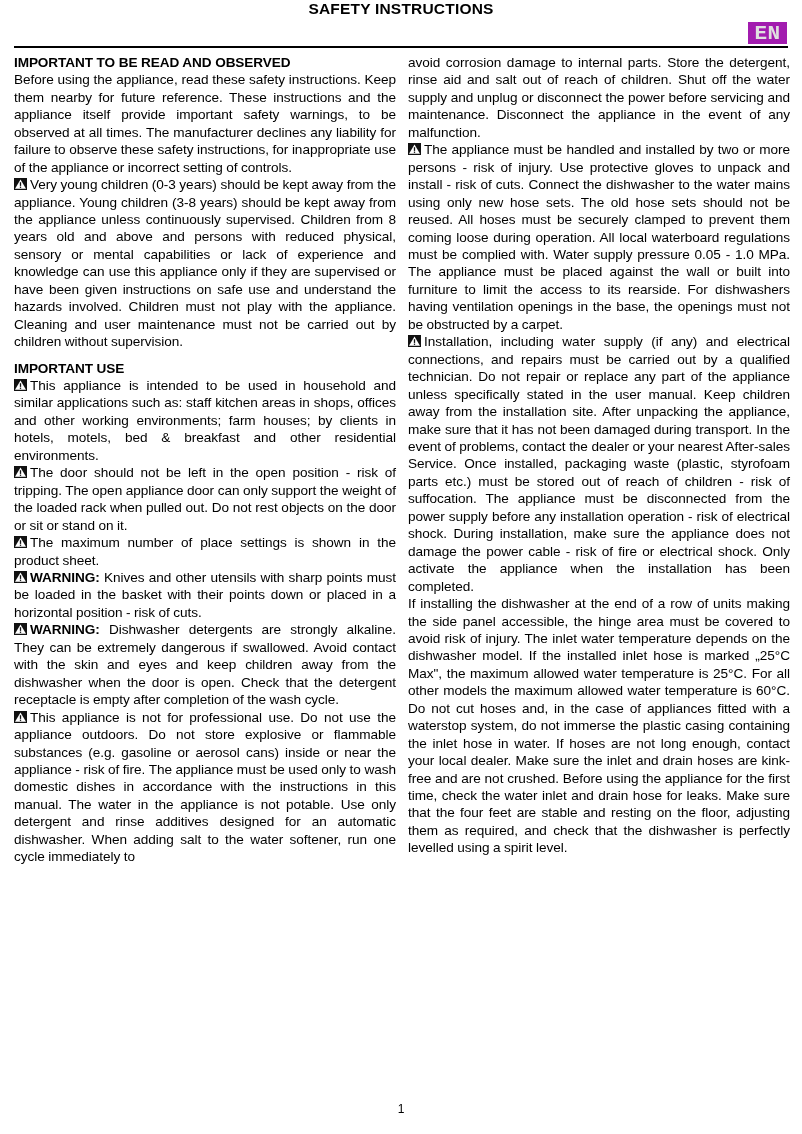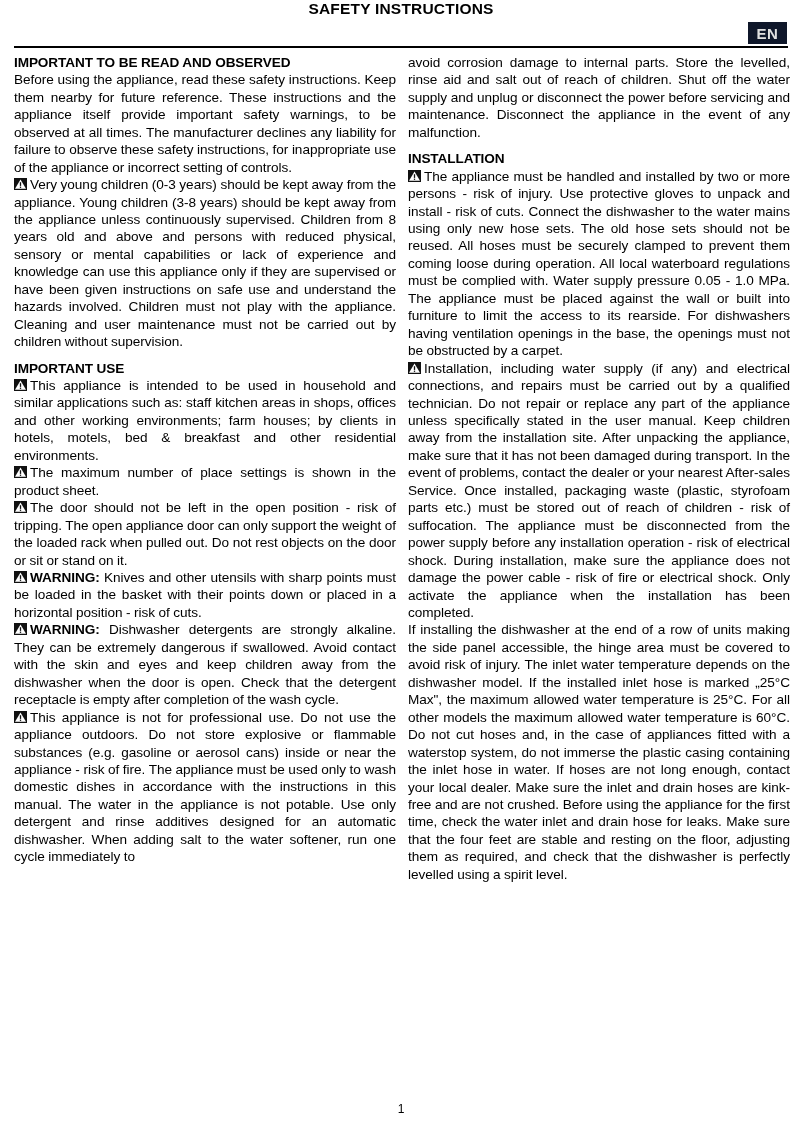--- a/index.html
+++ b/index.html
@@ -36,30 +36,31 @@
     font-weight: bold;
     letter-spacing: 0.2px;
     text-align: center;
   }
   .lang-badge {
     position: absolute;
     right: 14px;
     top: 21px;
     width: 41px;
     height: 24px;
-    background: #0f172a;
+    background: #a21caf;
     color: #e0e0e0;
-    font-size: 15px;
+    font-size: 21px;
     font-weight: bold;
     display: flex;
     align-items: center;
     justify-content: center;
     letter-spacing: 0.5px;
     border: 1px solid #ffffff;
     box-sizing: border-box;
+    font-family: Liberation Mono, monospace;
   }
   .header-rule {
     height: 2px;
     background: #000000;
     margin: 0 14px;
   }
 
   
   .columns {
     display: flex;
@@ -149,57 +150,56 @@
               <polygon points="6.5,1.6 12,10.7 1,10.7" fill="#fff"></polygon>
               <rect x="5.85" y="4.2" width="1.3" height="3.7" fill="#111"></rect>
               <rect x="5.85" y="8.6" width="1.3" height="1.3" fill="#111"></rect>
             </svg></span><span>This appliance is intended to be used in household and similar applications such as: staff kitchen areas in shops, offices and other working environments; farm houses; by clients in hotels, motels, bed &amp; breakfast and other residential environments.</span></p>
 
       <p class="body"><span class="warn-icon"><svg width="13" height="12" viewBox="0 0 13 12">
               <rect x="0" y="0" width="13" height="12" fill="#111"></rect>
               <polygon points="6.5,1.6 12,10.7 1,10.7" fill="#fff"></polygon>
               <rect x="5.85" y="4.2" width="1.3" height="3.7" fill="#111"></rect>
               <rect x="5.85" y="8.6" width="1.3" height="1.3" fill="#111"></rect>
+            </svg></span><span>The door should not be left in the open position - risk of tripping. The open appliance door can only support the weight of the loaded rack when pulled out. Do not rest objects on the door or sit or stand on it.</span></p>
+
+      <p class="body"><span class="warn-icon"><svg width="13" height="12" viewBox="0 0 13 12">
+              <rect x="0" y="0" width="13" height="12" fill="#111"></rect>
+              <polygon points="6.5,1.6 12,10.7 1,10.7" fill="#fff"></polygon>
+              <rect x="5.85" y="4.2" width="1.3" height="3.7" fill="#111"></rect>
+              <rect x="5.85" y="8.6" width="1.3" height="1.3" fill="#111"></rect>
             </svg></span><span>The maximum number of place settings is shown in the product sheet.</span></p>
 
       <p class="body"><span class="warn-icon"><svg width="13" height="12" viewBox="0 0 13 12">
               <rect x="0" y="0" width="13" height="12" fill="#111"></rect>
               <polygon points="6.5,1.6 12,10.7 1,10.7" fill="#fff"></polygon>
               <rect x="5.85" y="4.2" width="1.3" height="3.7" fill="#111"></rect>
               <rect x="5.85" y="8.6" width="1.3" height="1.3" fill="#111"></rect>
-            </svg></span><span>The door should not be left in the open position - risk of tripping. The open appliance door can only support the weight of the loaded rack when pulled out. Do not rest objects on the door or sit or stand on it.</span></p>
-
-      <p class="body"><span class="warn-icon"><svg width="13" height="12" viewBox="0 0 13 12">
-              <rect x="0" y="0" width="13" height="12" fill="#111"></rect>
-              <polygon points="6.5,1.6 12,10.7 1,10.7" fill="#fff"></polygon>
-              <rect x="5.85" y="4.2" width="1.3" height="3.7" fill="#111"></rect>
-              <rect x="5.85" y="8.6" width="1.3" height="1.3" fill="#111"></rect>
             </svg></span><strong class="kw">WARNING:</strong><span> Knives and other utensils with sharp points must be loaded in the basket with their points down or placed in a horizontal position - risk of cuts.</span></p>
 
       <p class="body"><span class="warn-icon"><svg width="13" height="12" viewBox="0 0 13 12">
               <rect x="0" y="0" width="13" height="12" fill="#111"></rect>
               <polygon points="6.5,1.6 12,10.7 1,10.7" fill="#fff"></polygon>
               <rect x="5.85" y="4.2" width="1.3" height="3.7" fill="#111"></rect>
               <rect x="5.85" y="8.6" width="1.3" height="1.3" fill="#111"></rect>
             </svg></span><strong class="kw">WARNING:</strong><span> Dishwasher detergents are strongly alkaline. They can be extremely dangerous if swallowed. Avoid contact with the skin and eyes and keep children away from the dishwasher when the door is open. Check that the detergent receptacle is empty after completion of the wash cycle.</span></p>
 
       <p class="body"><span class="warn-icon"><svg width="13" height="12" viewBox="0 0 13 12">
               <rect x="0" y="0" width="13" height="12" fill="#111"></rect>
               <polygon points="6.5,1.6 12,10.7 1,10.7" fill="#fff"></polygon>
               <rect x="5.85" y="4.2" width="1.3" height="3.7" fill="#111"></rect>
               <rect x="5.85" y="8.6" width="1.3" height="1.3" fill="#111"></rect>
             </svg></span><span>This appliance is not for professional use. Do not use the appliance outdoors. Do not store explosive or flammable substances (e.g. gasoline or aerosol cans) inside or near the appliance - risk of fire. The appliance must be used only to wash domestic dishes in accordance with the instructions in this manual. The water in the appliance is not potable. Use only detergent and rinse additives designed for an automatic dishwasher. When adding salt to the water softener, run one cycle immediately to</span></p>
 
     </div>
 
     <div class="col right">
 
-      <p class="body">avoid corrosion damage to internal parts. Store the levelled, rinse aid and salt out of reach of children. Shut off the water supply and unplug or disconnect the power before servicing and maintenance. Disconnect the appliance in the event of any malfunction.</p>
-
-      <div class="sec-title spaced">INSTALLATION</div>
+      <p class="body">avoid corrosion damage to internal parts. Store the detergent, rinse aid and salt out of reach of children. Shut off the water supply and unplug or disconnect the power before servicing and maintenance. Disconnect the appliance in the event of any malfunction.</p>
+
 
       <p class="body"><span class="warn-icon"><svg width="13" height="12" viewBox="0 0 13 12">
               <rect x="0" y="0" width="13" height="12" fill="#111"></rect>
               <polygon points="6.5,1.6 12,10.7 1,10.7" fill="#fff"></polygon>
               <rect x="5.85" y="4.2" width="1.3" height="3.7" fill="#111"></rect>
               <rect x="5.85" y="8.6" width="1.3" height="1.3" fill="#111"></rect>
             </svg></span><span>The appliance must be handled and installed by two or more persons - risk of injury. Use protective gloves to unpack and install - risk of cuts. Connect the dishwasher to the water mains using only new hose sets. The old hose sets should not be reused. All hoses must be securely clamped to prevent them coming loose during operation. All local waterboard regulations must be complied with. Water supply pressure 0.05 - 1.0 MPa. The appliance must be placed against the wall or built into furniture to limit the access to its rearside. For dishwashers having ventilation openings in the base, the openings must not be obstructed by a carpet.</span></p>
 
       <p class="body"><span class="warn-icon"><svg width="13" height="12" viewBox="0 0 13 12">
               <rect x="0" y="0" width="13" height="12" fill="#111"></rect>

